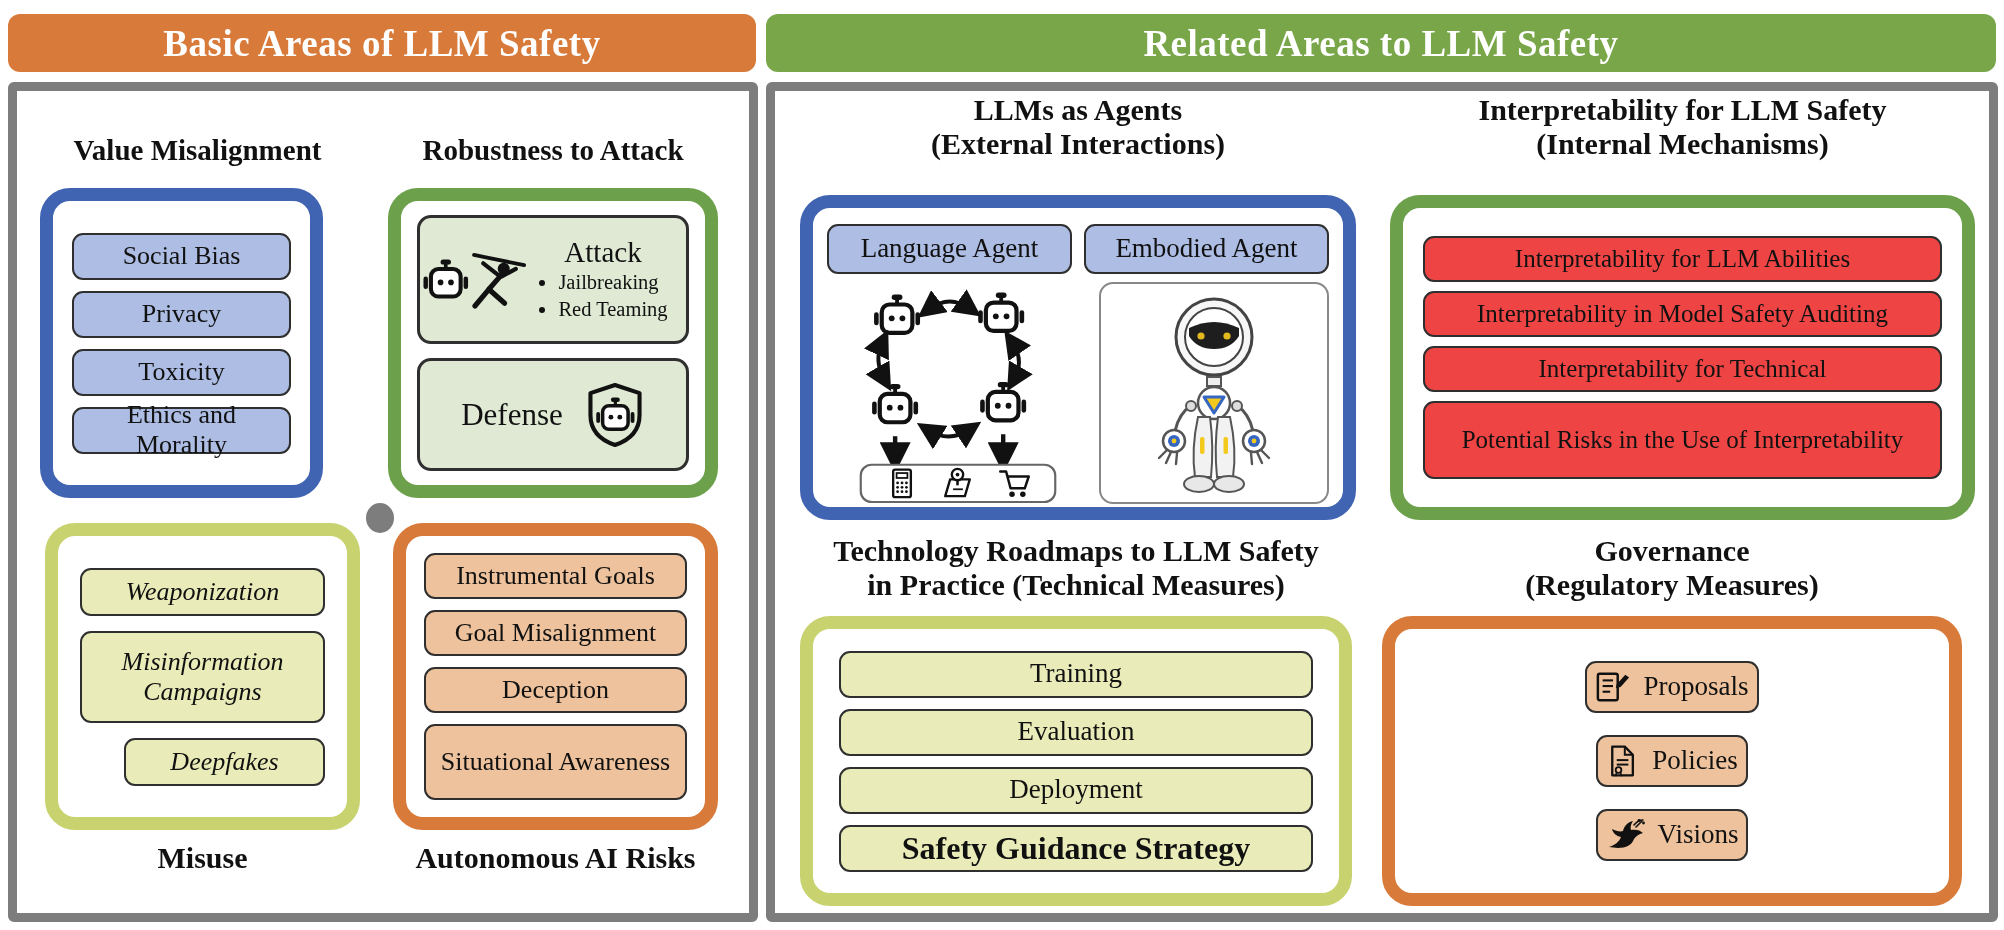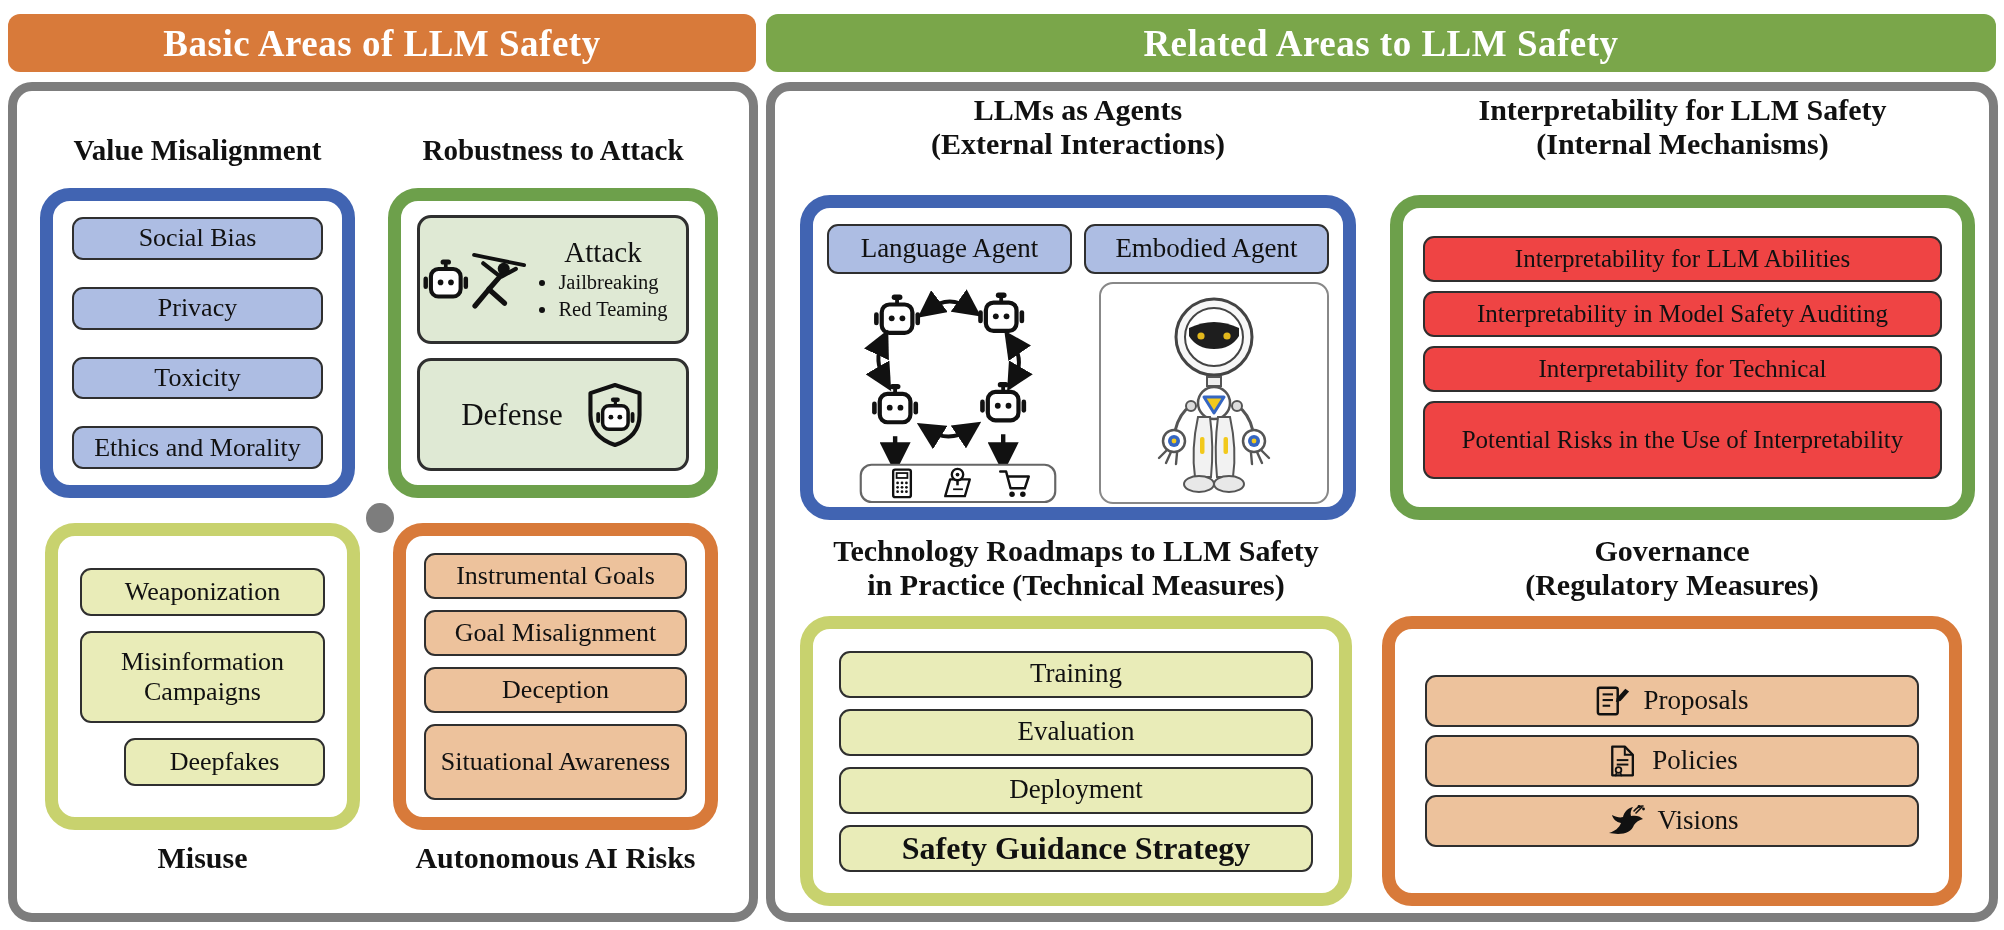--- a/index.html
+++ b/index.html
@@ -1,20 +1,20 @@
 <!DOCTYPE html>
 <html><head>
 <meta charset="utf-8">
 <style>
   html,body{margin:0;padding:0;background:#fff;}
   .canvas{position:relative;width:2004px;height:930px;background:#fff;font-family:"Liberation Serif","DejaVu Serif",serif;color:#111;overflow:hidden;}
   .hdr{position:absolute;display:flex;align-items:center;justify-content:center;border-radius:12px;color:#fff;font-weight:700;font-size:37px;letter-spacing:.5px;}
   .hdr-left{left:8px;top:14px;width:748px;height:58px;background:#D87A3A;}
   .hdr-right{left:766px;top:14px;width:1230px;height:58px;background:#7AA64A;}
-  .panel{position:absolute;top:82px;height:840px;border:9px solid #7D7D7D;border-radius:24px;background:#fff;box-sizing:border-box;}
+  .panel{position:absolute;top:82px;height:840px;border:9px solid #7D7D7D;border-radius:6px;background:#fff;box-sizing:border-box;}
   .panel-left{left:8px;width:750px;}
   .panel-right{left:766px;width:1232px;}
   .col-title{position:absolute;text-align:center;font-weight:700;font-size:29px;line-height:1.1;}
   .col-title.two{font-size:30px;line-height:1.12;}
   .bigbox{position:absolute;box-sizing:border-box;background:#fff;border-radius:30px;display:flex;flex-direction:column;justify-content:center;}
   .b-blue{border:13px solid #4164B2;}
   .b-green{border:13px solid #6DA04B;}
   .b-yellow{border:13px solid #C8D26E;}
   .b-orange{border:13px solid #D87A3A;}
   .pill{box-sizing:border-box;border:2.5px solid #2F2F2F;border-radius:11px;display:flex;align-items:center;justify-content:center;text-align:center;font-size:26px;line-height:1.15;padding:2px 8px;}
@@ -65,21 +65,21 @@
   </div>
   <div class="hdr hdr-right">
     <span>Related Areas to LLM Safety</span>
   </div>
 
   <div class="panel panel-left">
 
     <div class="col-title" style="left:23px;top:44px;width:315px;">Value Misalignment</div>
     <div class="col-title" style="left:371px;top:44px;width:330px;">Robustness to Attack</div>
 
-    <div class="bigbox b-blue" style="left:23px;top:97px;width:315px;height:310px;padding:16px 19px;gap:27px;">
+    <div class="bigbox b-blue" style="left:23px;top:97px;width:283px;height:310px;padding:16px 19px;gap:11px;">
       <div class="pill f-blue" style="height:47px;">Social Bias</div>
       <div class="pill f-blue" style="height:47px;">Privacy</div>
       <div class="pill f-blue" style="height:47px;">Toxicity</div>
       <div class="pill f-blue" style="height:47px;">Ethics and Morality</div>
     </div>
 
     <div class="bigbox b-green" style="left:371px;top:97px;width:330px;height:310px;padding:14px 16px;gap:14px;">
       <div class="subbox attack-box">
         <svg width="104" height="68" viewBox="0 0 112 70">
           <use href="#robot-head" transform="translate(0,12) scale(0.80)"></use>
@@ -101,21 +101,21 @@
       </div>
       <div class="subbox defense-box">
         <div class="defense-label">Defense</div>
         <svg width="60" height="68" viewBox="0 0 66 74">
           <path d="M33,4 L60,13 V37 C60,55 48,65 33,70 C18,65 6,55 6,37 V13 Z" fill="none" stroke="#111" stroke-width="4.5" stroke-linejoin="round"></path>
           <use href="#robot-head" transform="translate(11,17) scale(0.70)"></use>
         </svg>
       </div>
     </div>
 
-    <div class="bigbox b-yellow" style="left:28px;top:432px;width:315px;height:307px;padding:16px 22px;gap:15px;">
+    <div class="bigbox b-yellow" style="left:28px;top:432px;width:315px;height:307px;padding:16px 22px;gap:15px;font-style:italic;">
       <div class="pill f-yellow" style="height:48px;">Weaponization</div>
       <div class="pill f-yellow" style="height:92px;">Misinformation Campaigns</div>
       <div class="pill f-yellow" style="height:48px;margin-left:44px;">Deepfakes</div>
     </div>
 
     <div class="bigbox b-orange" style="left:376px;top:432px;width:325px;height:307px;padding:14px 18px;gap:11px;">
       <div class="pill f-orange" style="height:46px;">Instrumental Goals</div>
       <div class="pill f-orange" style="height:46px;">Goal Misalignment</div>
       <div class="pill f-orange" style="height:46px;">Deception</div>
       <div class="pill f-orange" style="height:76px;">Situational Awareness</div>
@@ -233,21 +233,21 @@
       <div>(Regulatory Measures)</div>
     </div>
 
     <div class="bigbox b-yellow" style="left:25px;top:525px;width:552px;height:290px;padding:14px 26px;gap:11px;">
       <div class="pill f-yellow" style="height:47px;font-size:27px;">Training</div>
       <div class="pill f-yellow" style="height:47px;font-size:27px;">Evaluation</div>
       <div class="pill f-yellow" style="height:47px;font-size:27px;">Deployment</div>
       <div class="pill f-yellow" style="height:47px;font-size:32px;font-weight:bold;">Safety Guidance Strategy</div>
     </div>
 
-    <div class="bigbox b-orange" style="left:607px;top:525px;width:580px;height:290px;padding:16px 30px;gap:8px;">
+    <div class="bigbox b-orange" style="left:607px;top:525px;width:580px;height:290px;padding:16px 30px;gap:22px;align-items:center;">
       <div class="pill f-orange gov-pill" style="height:52px;">
         <svg width="36" height="34" viewBox="0 0 38 36">
           <rect x="3" y="4" width="21" height="28" rx="2" fill="none" stroke="#111" stroke-width="2.6"></rect>
           <line x1="8" y1="11" x2="19" y2="11" stroke="#111" stroke-width="2.2"></line>
           <line x1="8" y1="17" x2="19" y2="17" stroke="#111" stroke-width="2.2"></line>
           <line x1="8" y1="23" x2="16" y2="23" stroke="#111" stroke-width="2.2"></line>
           <path d="M23,15 L32,5 L36,8 L27,18 L22,19 Z" fill="#111"></path>
         </svg>
         <span>Proposals</span>
       </div>

